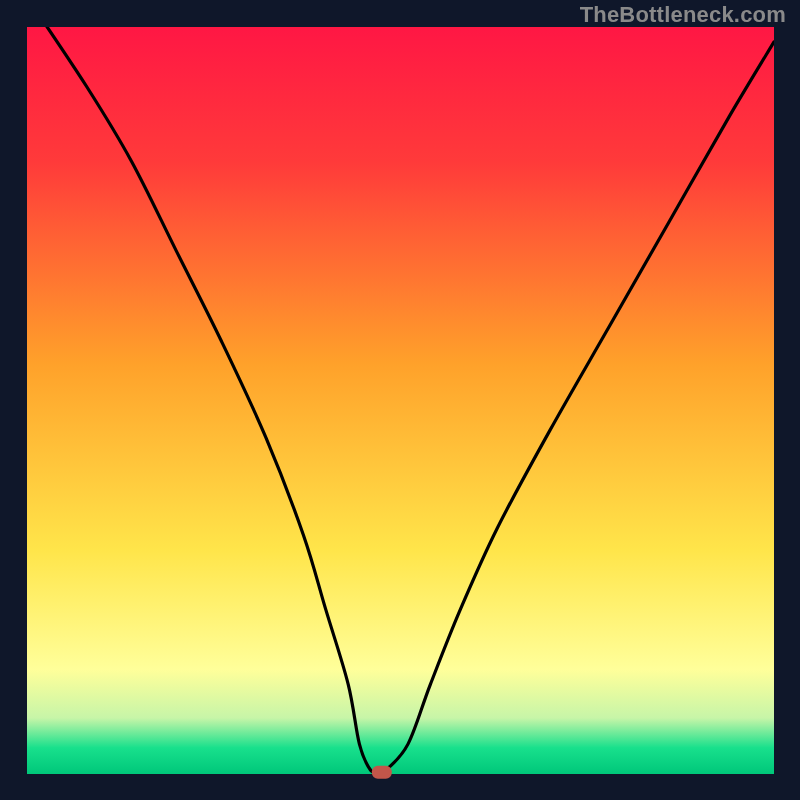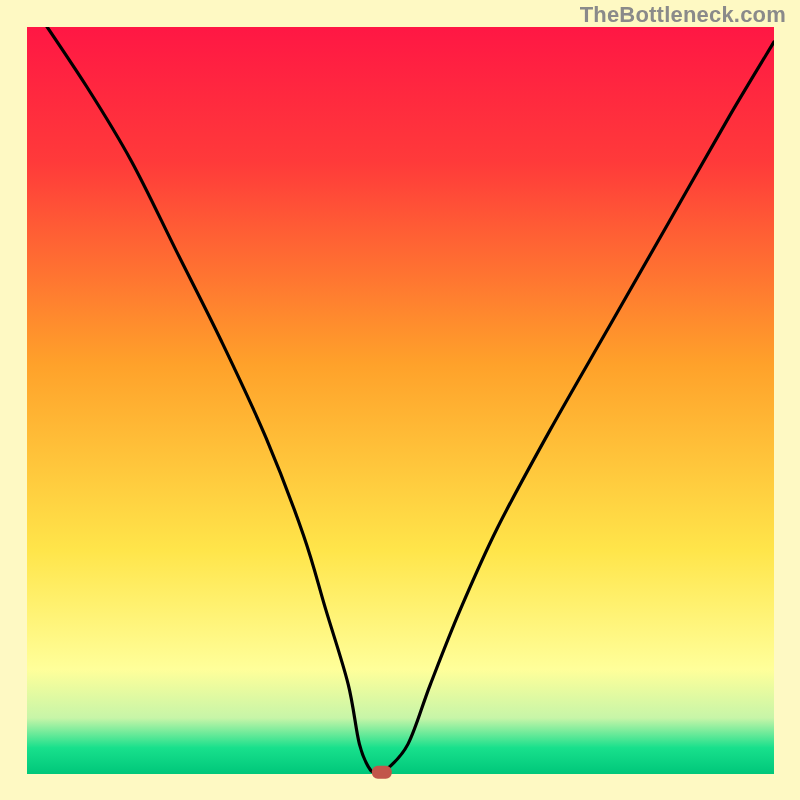--- a/index.html
+++ b/index.html
@@ -9,21 +9,21 @@
     height: 800px;
     background: #000;
     overflow: hidden;
   }
   .frame {
     position: absolute;
     top: 0;
     left: 0;
     width: 800px;
     height: 800px;
-    background: #fef9c3;
+    background: #0f172a;
   }
   .watermark {
     position: absolute;
     top: 2px;
     right: 14px;
     font-family: Arial, Helvetica, sans-serif;
     font-size: 22px;
     font-weight: 600;
     color: #8a8a8a;
     letter-spacing: 0.2px;

